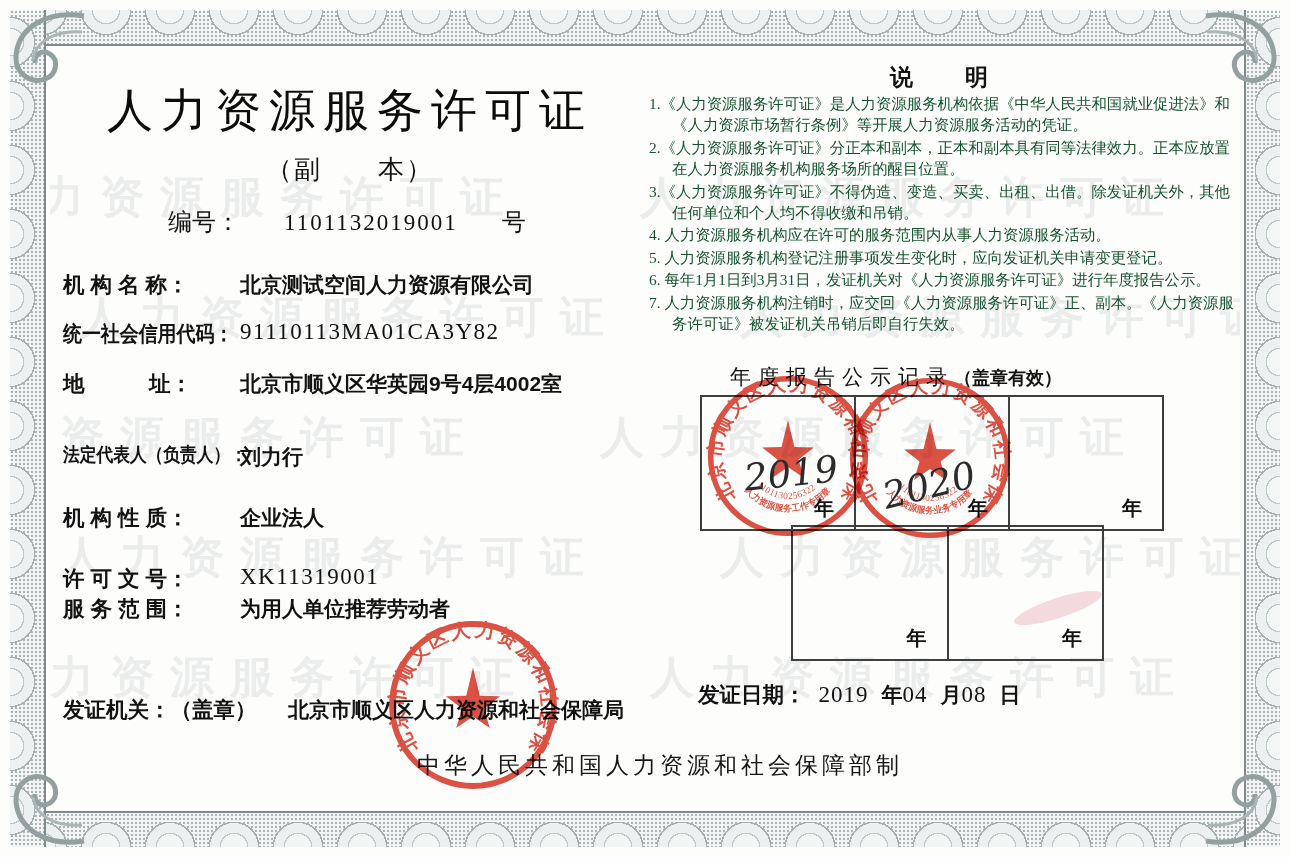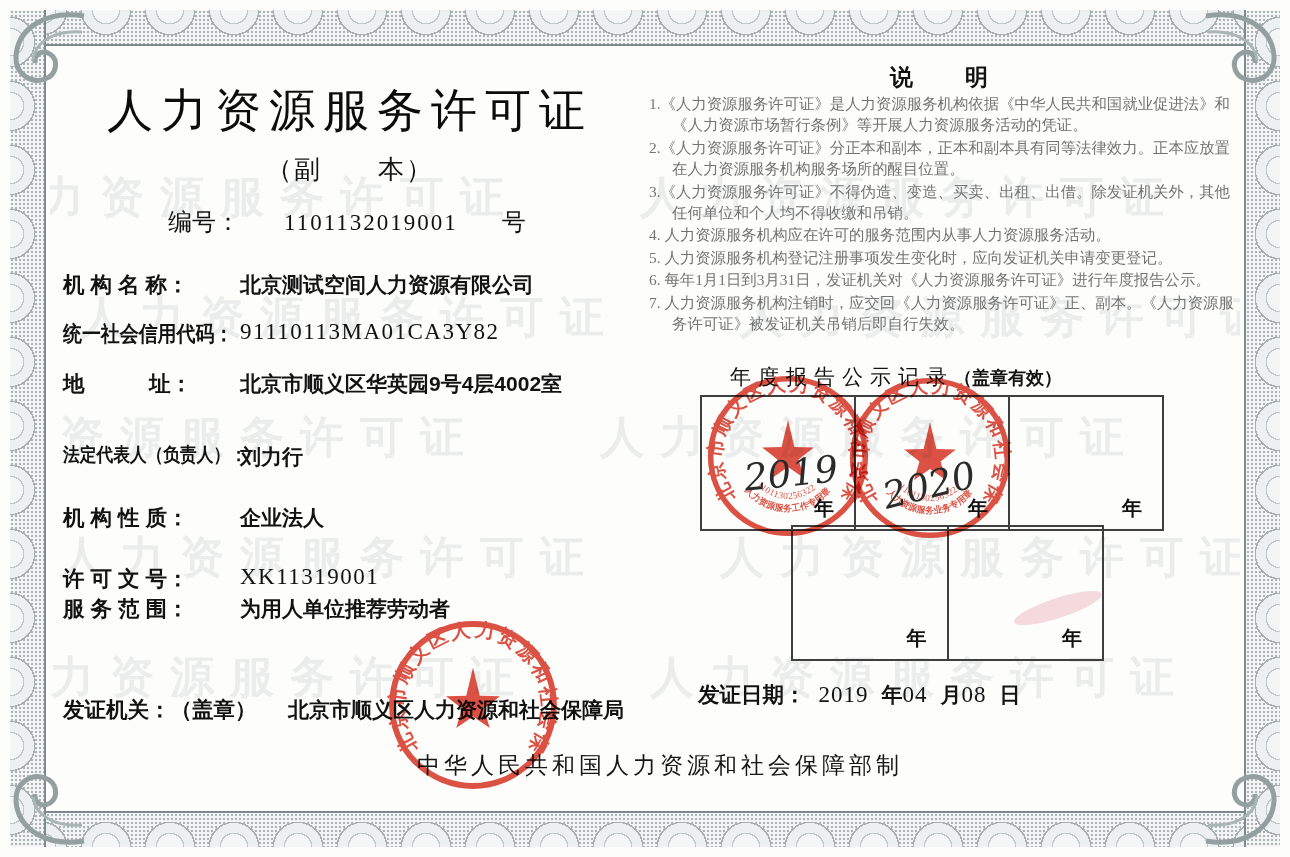--- a/index.html
+++ b/index.html
@@ -57,21 +57,21 @@
   .f-value.mono{font-family:"Liberation Serif",serif;font-weight:400;font-size:23px;letter-spacing:1.5px;top:0;}
   .condense{transform:scaleX(0.88);transform-origin:left center;}
   .row-name{top:270px;} .row-code{top:319px;} .row-addr{top:369px;}
   .row-legal{top:442px;} .row-nature{top:503px;} .row-lic{top:564px;} .row-scope{top:594px;}
   .row-issuer{top:695px;}
   .row-issuer .f-value{left:225px;}
 
   .instr-title{position:absolute;left:655px;top:62px;width:570px;text-align:center;
     font-family:"Liberation Serif",serif;font-size:23px;font-weight:700;letter-spacing:2px;}
   .instr-list{position:absolute;left:649px;top:93px;width:586px;
-    font-family:"Liberation Serif",serif;font-size:15.4px;line-height:1.39;color:#737373;}
+    font-family:"Liberation Serif",serif;font-size:15.4px;line-height:1.39;color:#14532d;}
   .instr-item{text-indent:-1.5em;padding-left:1.5em;margin-bottom:1px;}
 
   .annual-title{position:absolute;left:730px;top:363px;width:540px;text-align:left;white-space:nowrap;}
   .annual-title .t1{font-family:"Liberation Serif",serif;font-size:21px;letter-spacing:7px;}
   .annual-title .t2{font-weight:700;font-size:18px;letter-spacing:0;}
 
   .tbl{position:absolute;border:2px solid #3f3f3f;display:flex;background:transparent;}
   .tbl-row1{left:700px;top:395px;width:460px;height:132px;}
   .tbl-row2{left:791px;top:525px;width:309px;height:132px;}
   .tbl-cell{position:relative;flex:1;border-left:2px solid #3f3f3f;}

